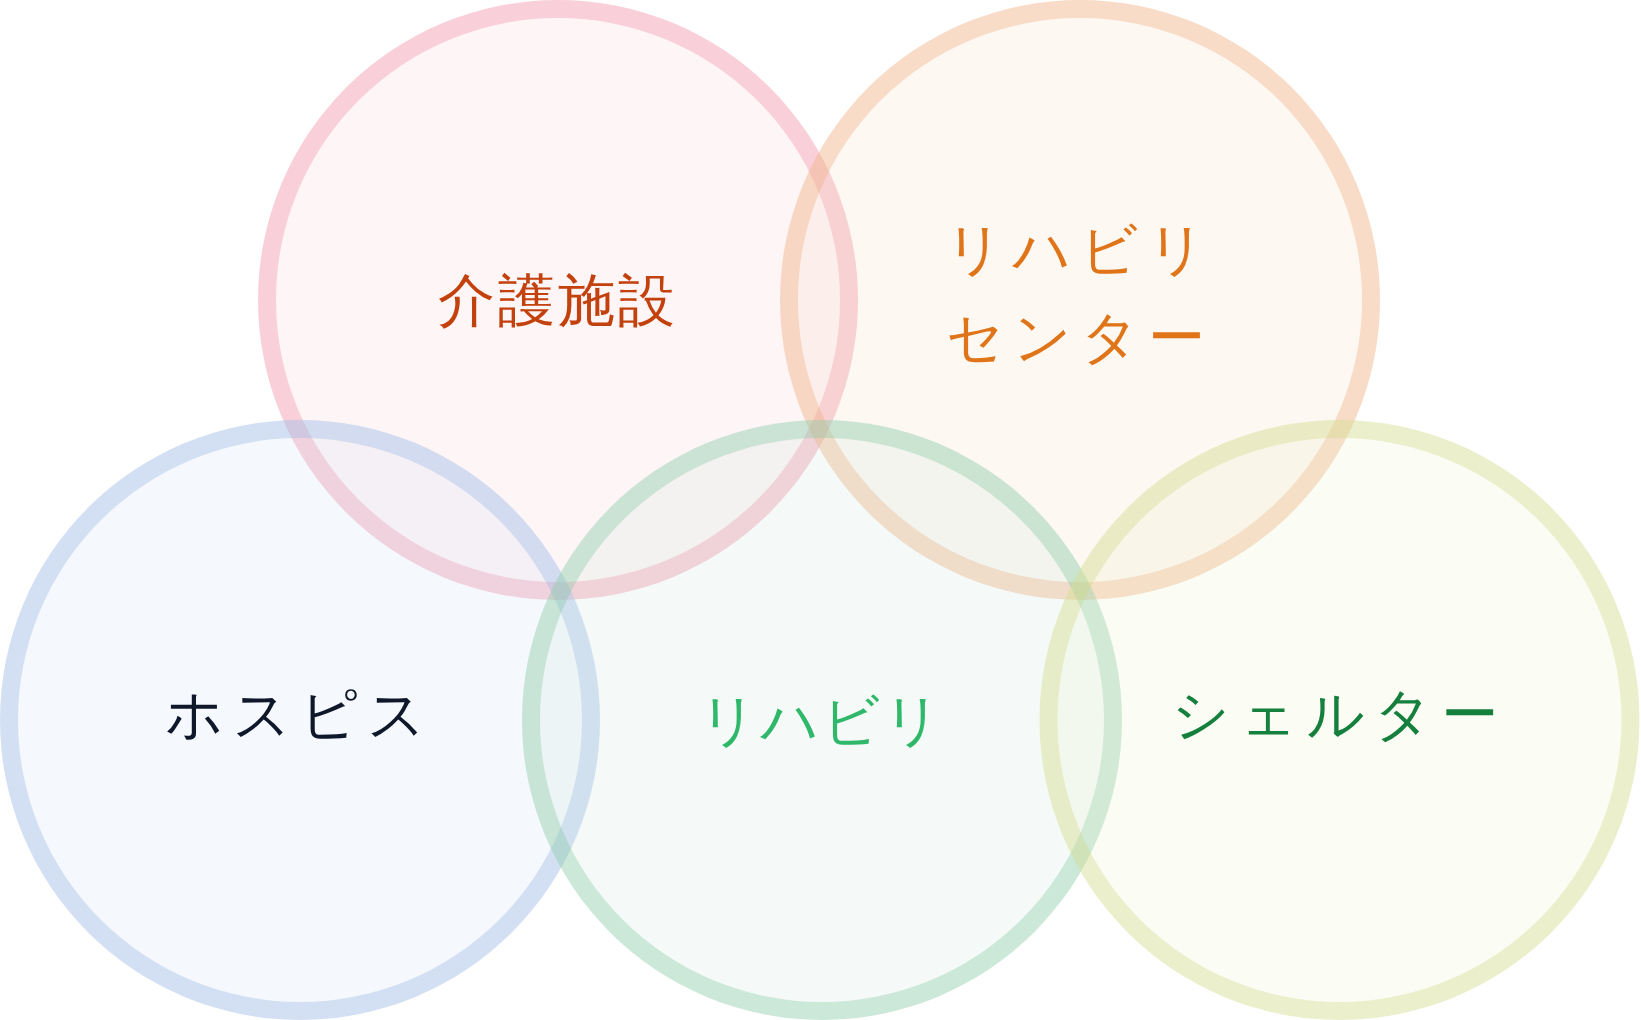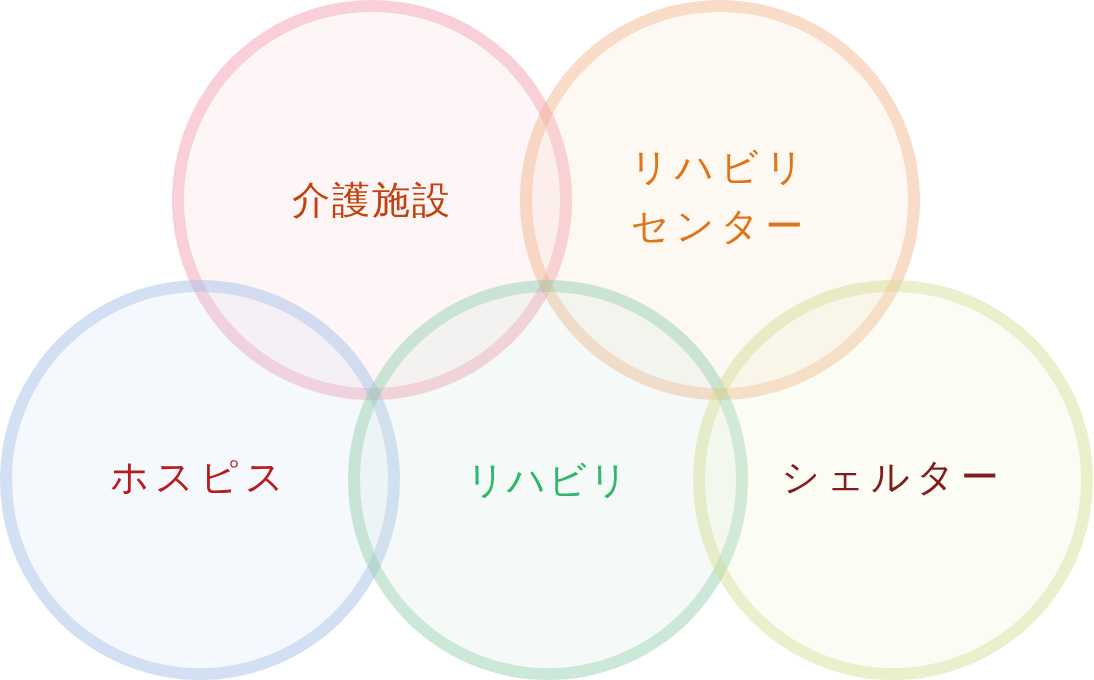--- a/index.html
+++ b/index.html
@@ -18,22 +18,22 @@
 <div class="circle" style="left:172px;top:0px;border-color:rgba(242,140,165,0.35);background:rgba(248,200,210,0.18);">
   <span class="label sans" style="color:#c2410c;">介護施設</span>
 </div>
 
 <div class="circle" style="left:520px;top:0px;border-color:rgba(240,170,120,0.35);background:rgba(245,215,185,0.18);">
   <span class="label" style="color:#e07418;">リハビリ
 センター</span>
 </div>
 
 <div class="circle" style="left:0px;top:280px;border-color:rgba(150,180,225,0.35);background:rgba(205,220,240,0.2);">
-  <span class="label" style="color:#b91c1c;text-align:right;">ホスピス</span>
+  <span class="label" style="color:#0f172a;text-align:right;">ホスピス</span>
 </div>
 
 <div class="circle" style="left:348px;top:280px;border-color:rgba(130,200,160,0.35);background:rgba(200,230,215,0.18);">
   <span class="label sans" style="color:#2fb86a;">リハビリ</span>
 </div>
 
 <div class="circle" style="left:693px;top:280px;border-color:rgba(205,215,130,0.35);background:rgba(235,238,200,0.2);">
-  <span class="label" style="color:#7f1d1d;">シェルター</span>
+  <span class="label" style="color:#15803d;">シェルター</span>
 </div>
 
 </body></html>

